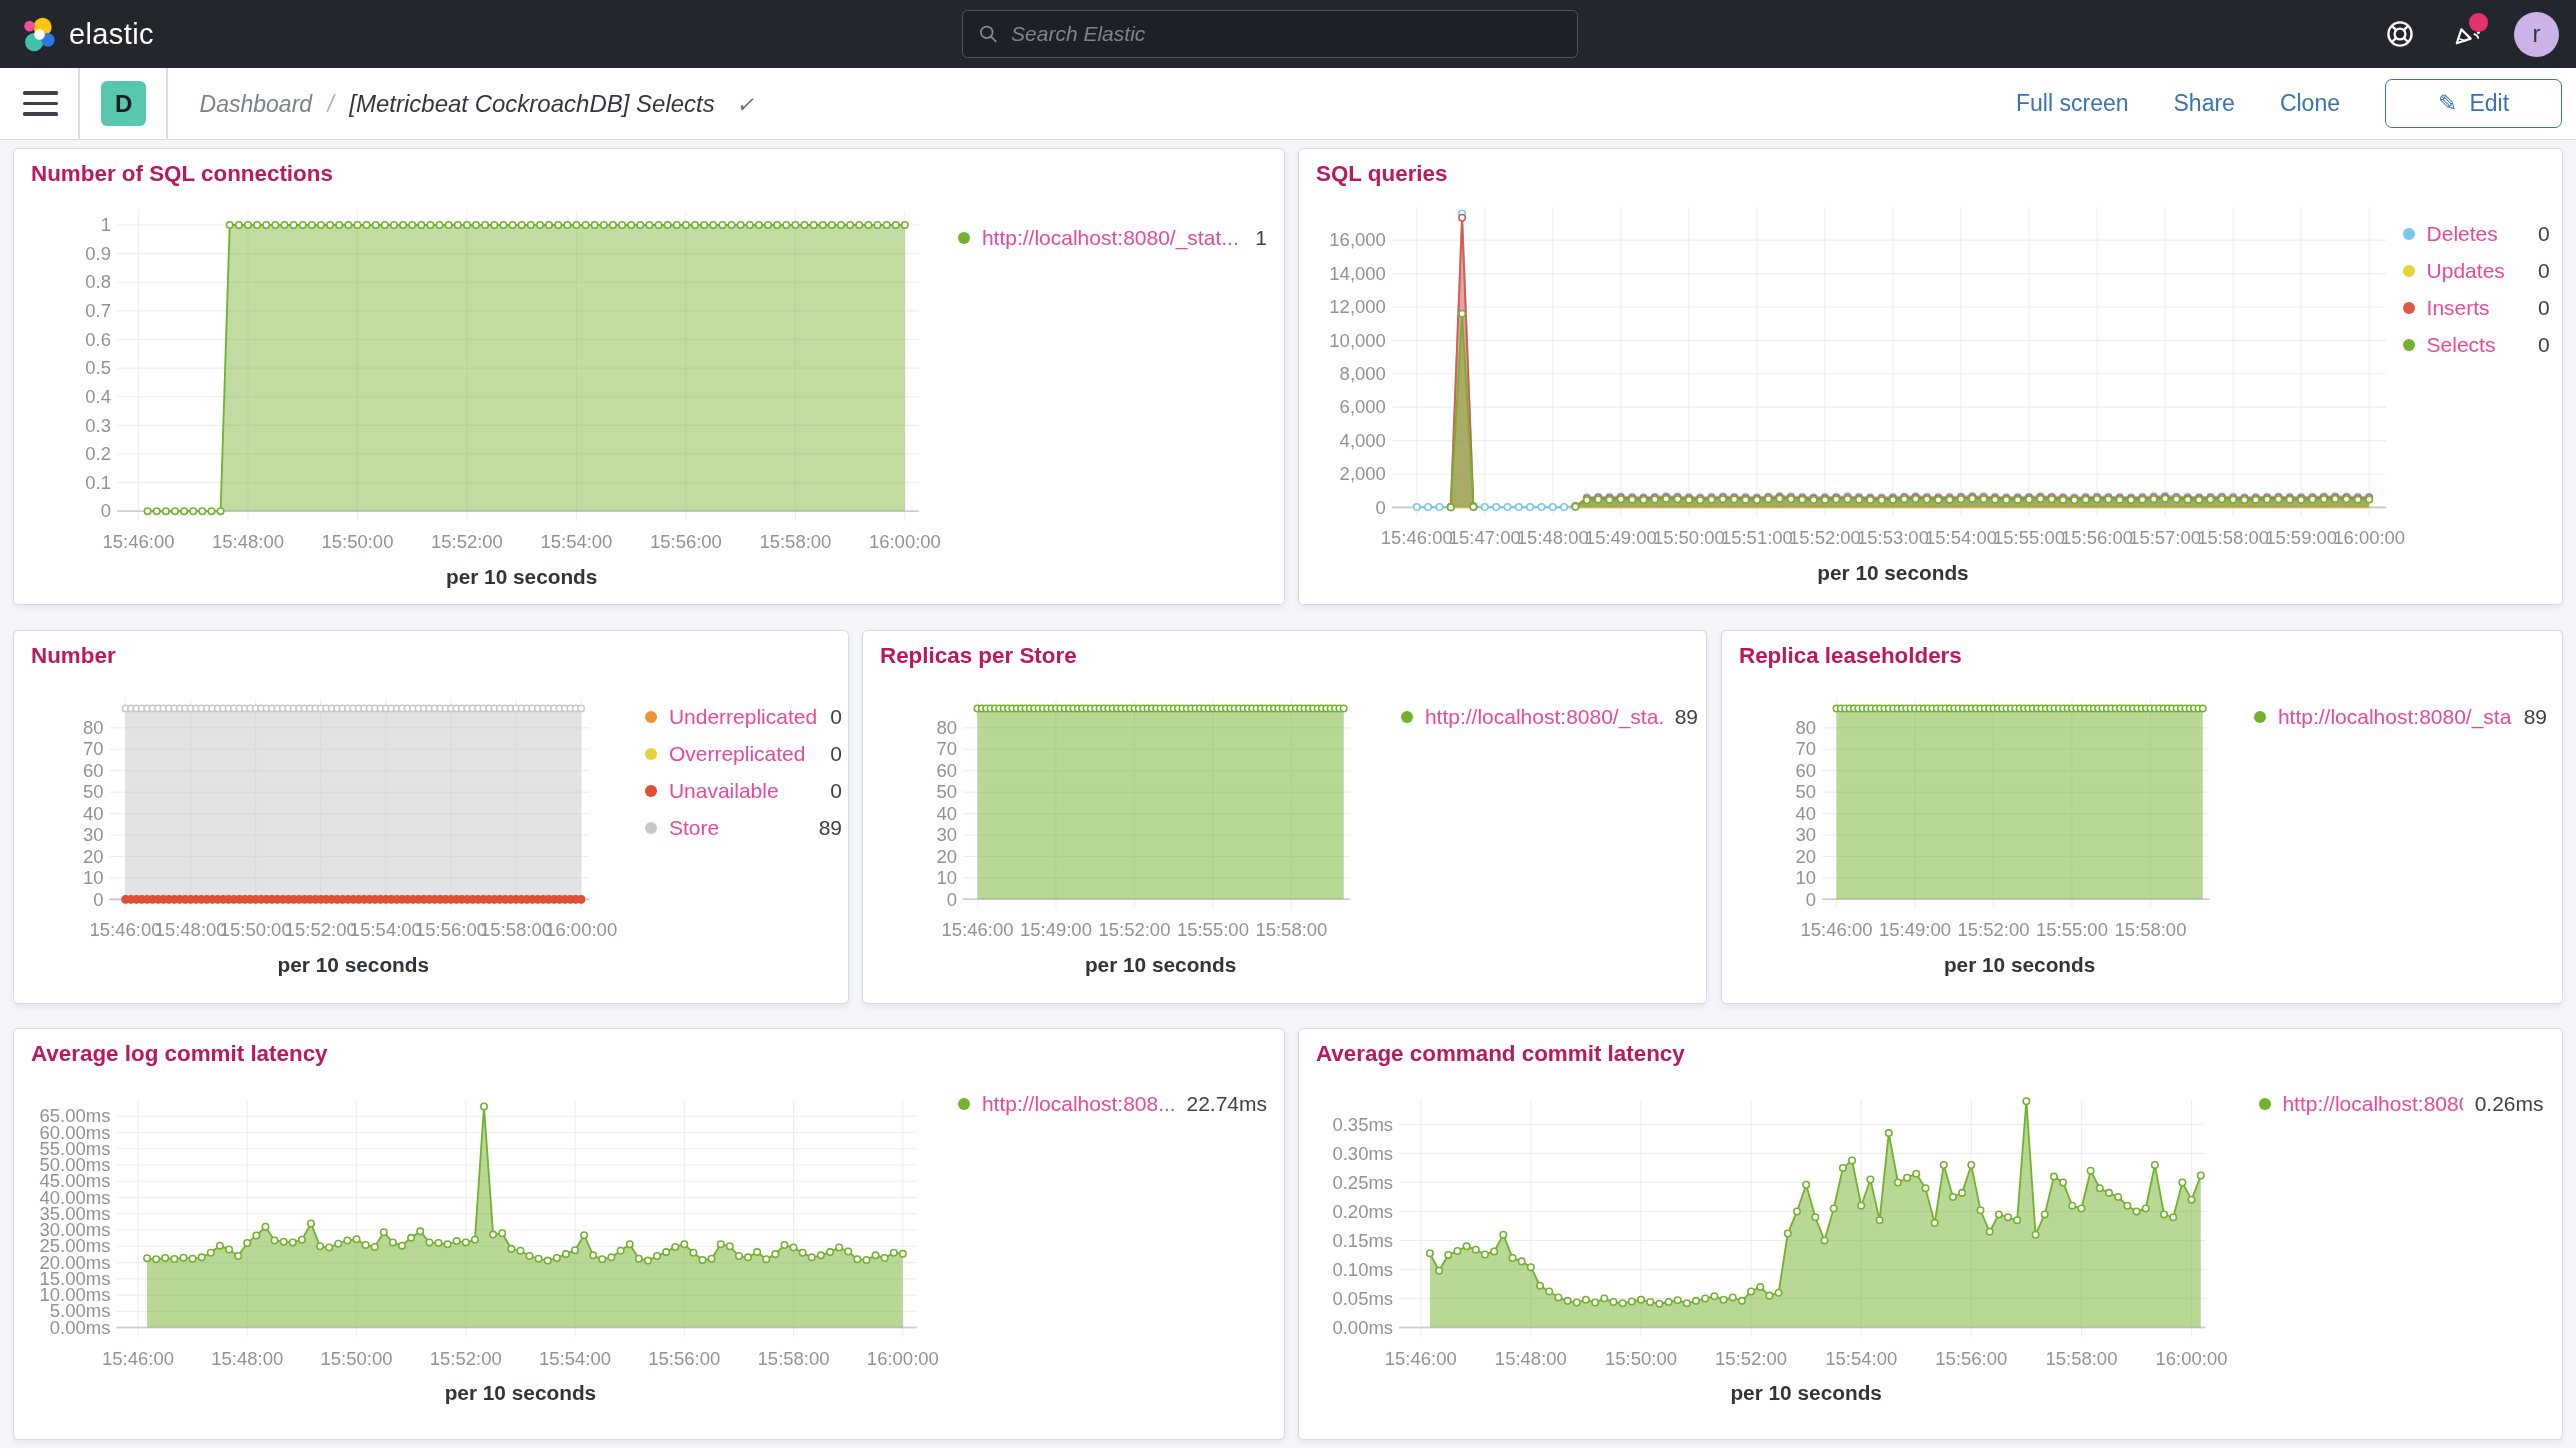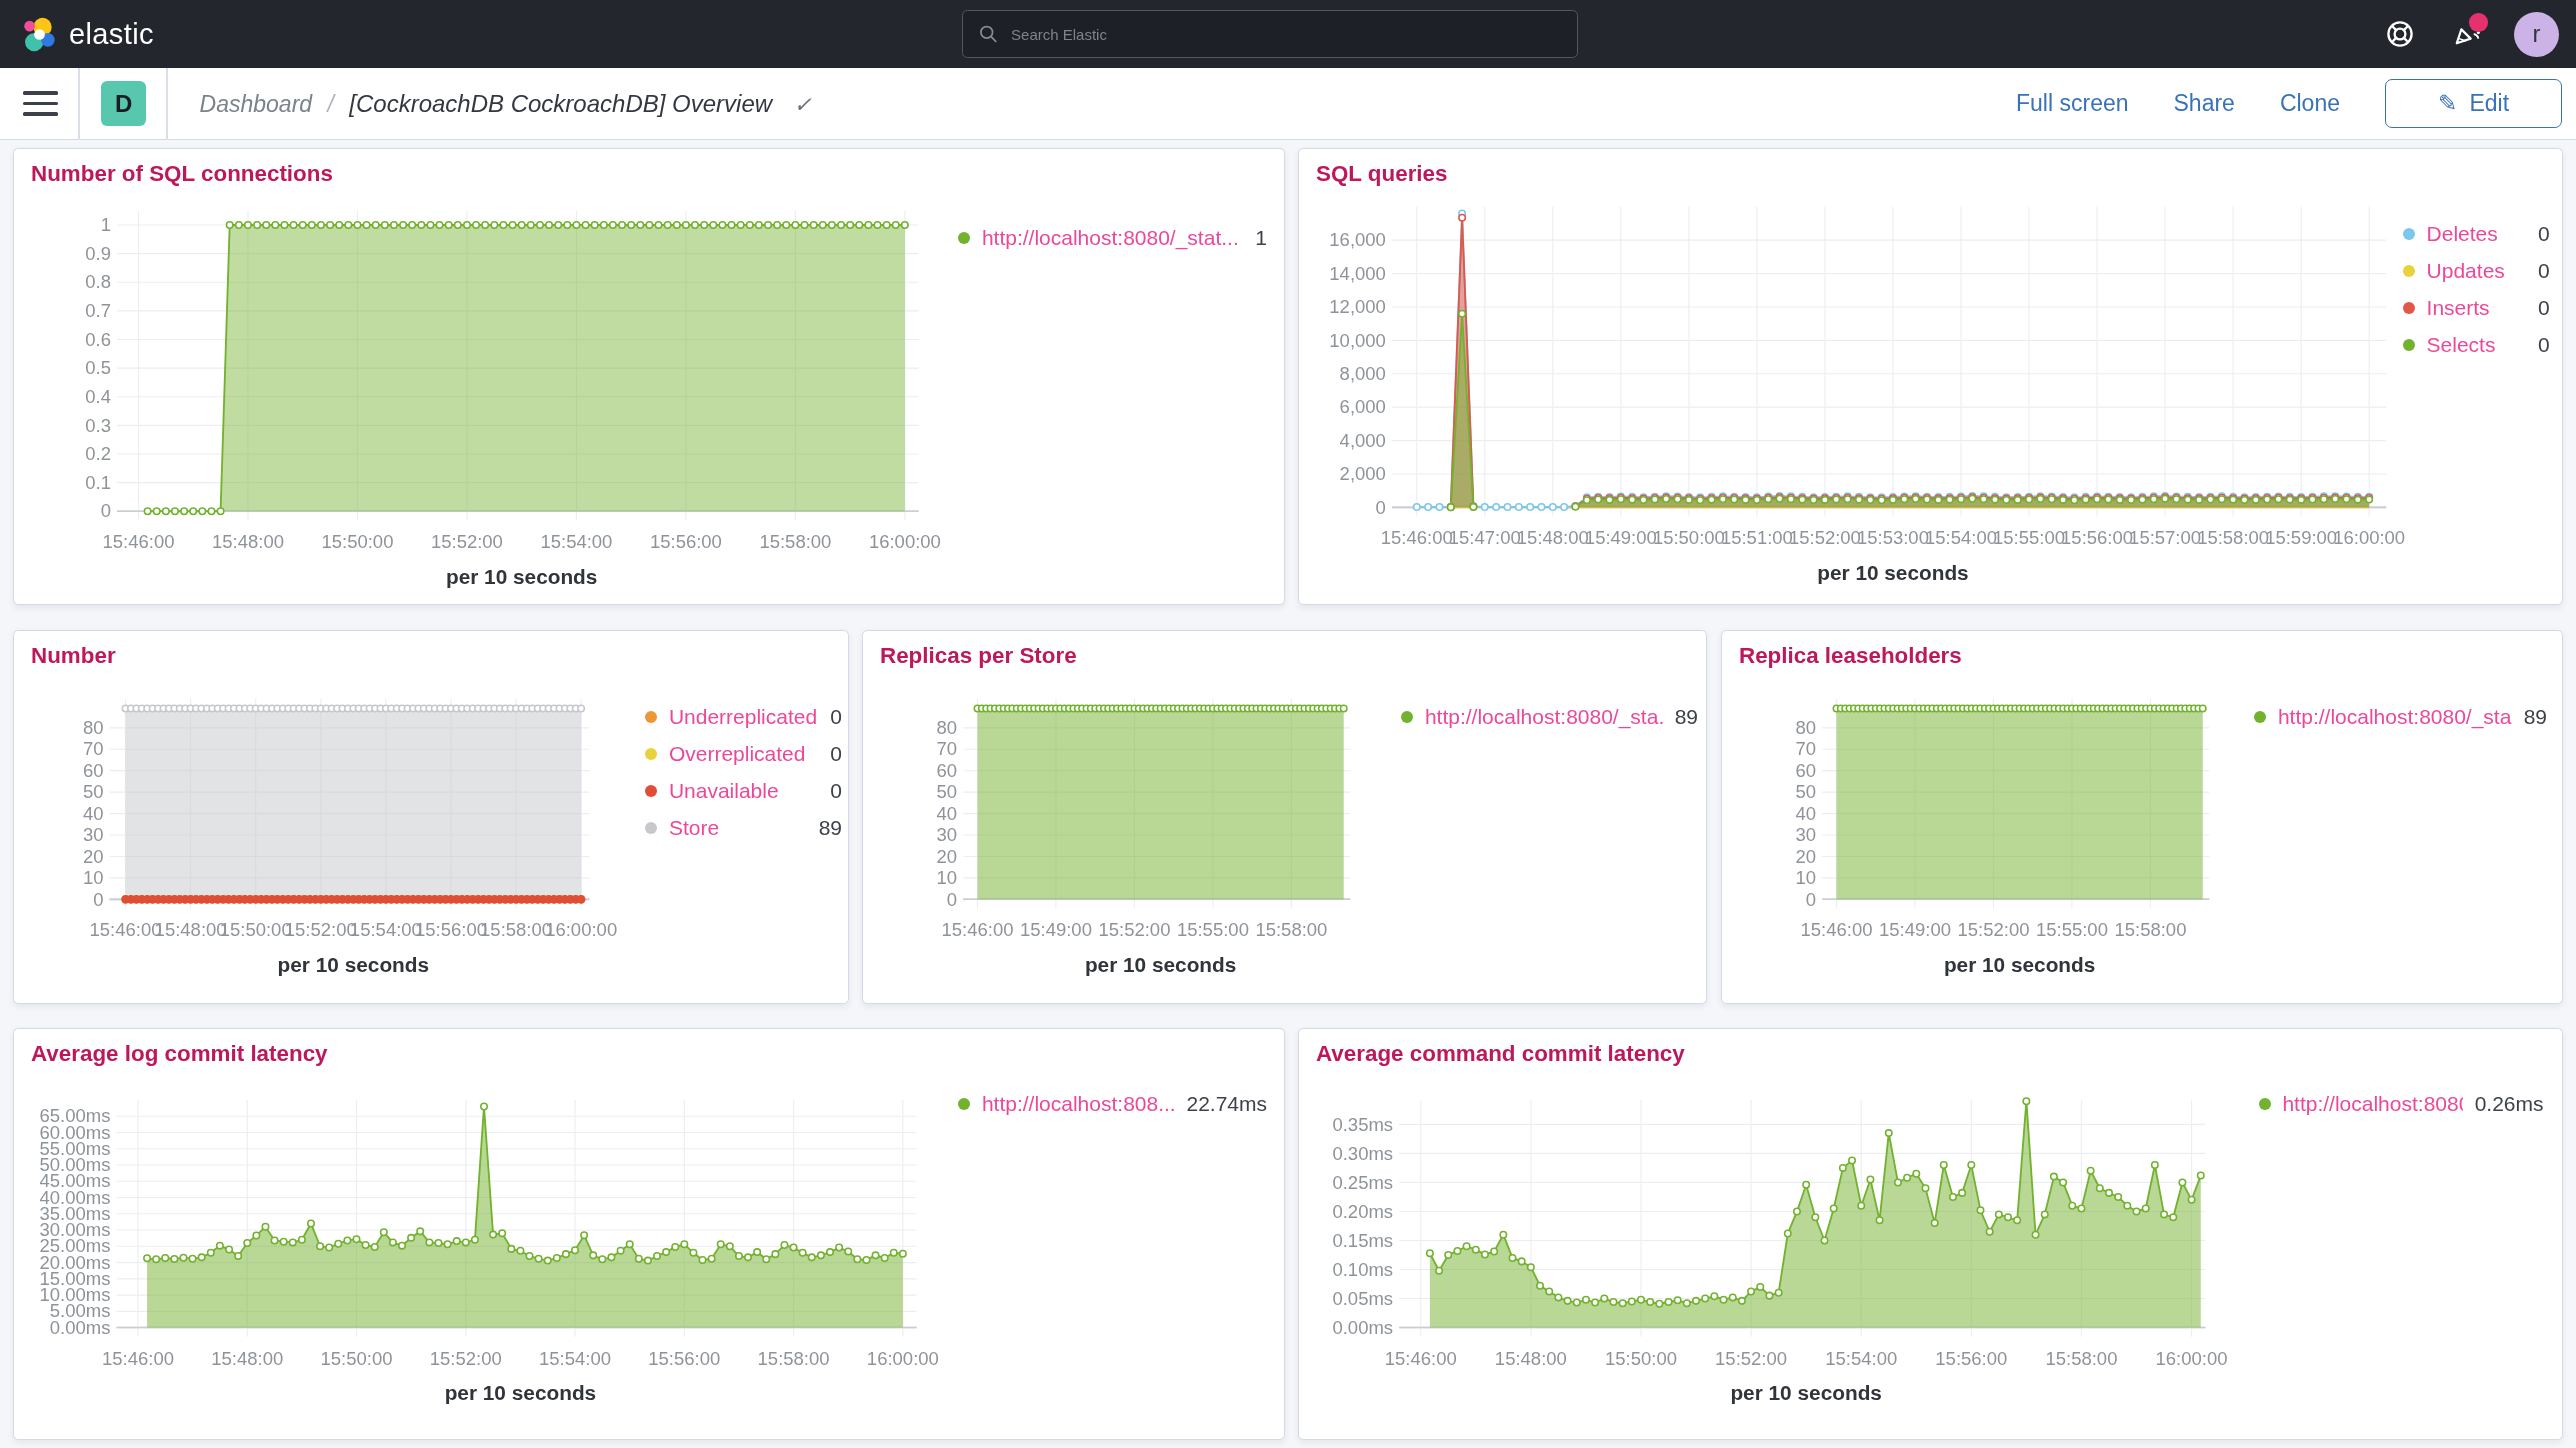--- a/index.html
+++ b/index.html
@@ -8,21 +8,21 @@
 
   
   .topbar { position:absolute; top:0; left:0; width:2576px; height:68px;
     background:#23262c; display:flex; align-items:center; }
   .brand { display:flex; align-items:center; margin-left:21.6px; gap:12.3px; }
   .brand-text { color:#fff; font-size:29px; letter-spacing:0.4px; }
   .search-box { position:absolute; left:962px; top:10px; width:616px; height:48px;
     background:#1d2026; border:1.5px solid #53575f; border-radius:5.4px;
     display:flex; align-items:center; padding:0 15.4px; gap:12.3px; }
   .search-box input { background:transparent; border:none; outline:none; color:#84cc16;
-    font-size:15px; width:100%; font-family:"Liberation Sans",sans-serif; }
+    font-size:21px; width:100%; font-family:"Liberation Sans",sans-serif;font-style:italic; }
   .search-box input::placeholder { color:#7e838e; }
   .top-icons { position:absolute; right:17px; top:0; height:68px;
     display:flex; align-items:center; gap:31px; }
   .icon-btn { position:relative; width:35px; height:35px; display:flex;
     align-items:center; justify-content:center; cursor:pointer; }
   .badge-dot { position:absolute; top:-3.1px; right:-4.6px; width:18.5px; height:18.5px;
     border-radius:50%; }
   .avatar { width:45px; height:45px; border-radius:50%;
     display:flex; align-items:center; justify-content:center;
     font-size:24px; color:#33363d; }
@@ -118,21 +118,21 @@
     <span></span>
       <span></span>
       <span></span>
   </div>
   <div class="nav-divider"></div>
   <div class="dash-badge" style="background-color: rgb(87, 199, 174);">D</div>
   <div class="nav-divider"></div>
   <div class="crumbs">
     <span class="crumb-section">Dashboard</span>
     <span class="crumb-sep">/</span>
-    <span class="crumb-page">[CockroachDB CockroachDB] Overview</span>
+    <span class="crumb-page">[Metricbeat CockroachDB] Selects</span>
     <span class="title-check">✓</span>
   </div>
   <div class="nav-actions">
     <span class="nav-link">Full screen</span>
     <span class="nav-link">Share</span>
     <span class="nav-link">Clone</span>
     <button class="edit-btn">
       <span>✎</span>
       <span>Edit</span>
     </button>

